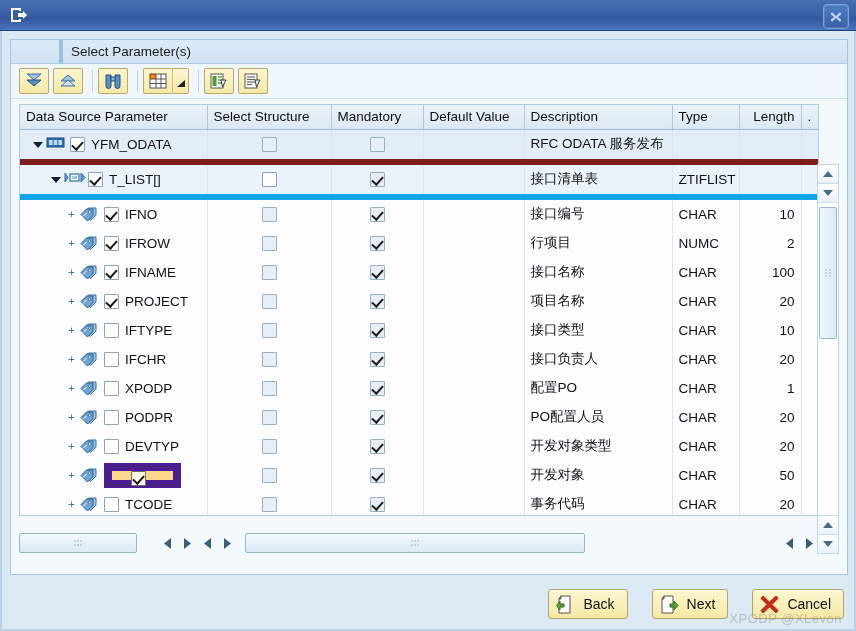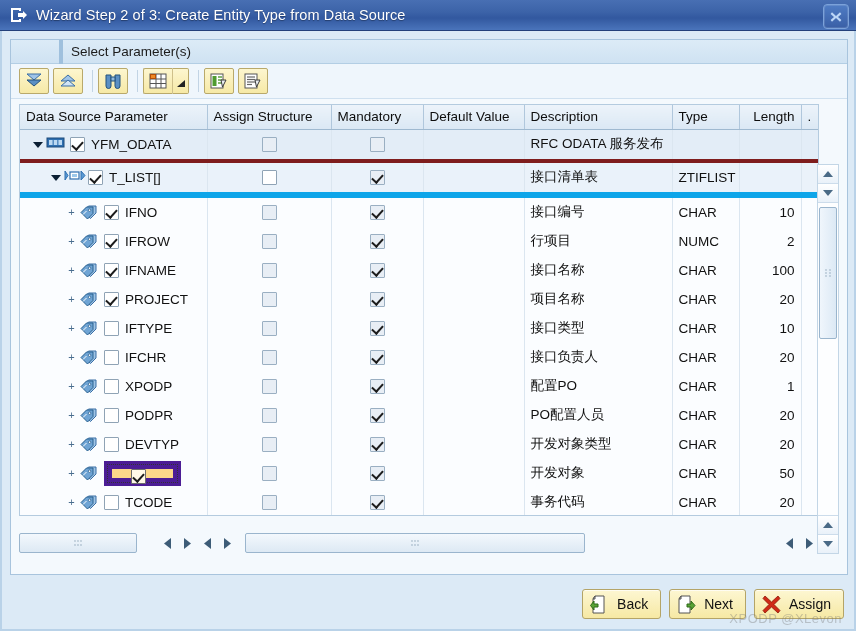--- a/index.html
+++ b/index.html
@@ -190,21 +190,21 @@
   table.tbl th.num { text-align: right; }
   table.tbl td {
     height: 29px;
     border-right: 1px solid #dbe6f0;
     padding: 0 6px;
     box-sizing: border-box;
     white-space: nowrap;
     overflow: hidden;
     vertical-align: middle;
   }
-  tr.lvl0 td { background: #e3edf7; border-bottom: 4px solid #7f1d1d; }
+  tr.lvl0 td { background: #e3edf7; border-bottom: 6px solid #7f1d1d; }
   tr.lvl1 td { background: #eaf2fa; border-bottom: 6px solid #0ea5e9; }
   tr.lvl2 td { background: #fbfdff; border-bottom: none; }
 
   .cellflex { display: flex; align-items: center; height: 29px; }
   .twisty {
     width: 11px; height: 11px;
     flex: 0 0 auto;
     margin-right: 3px;
     position: relative;
   }
@@ -331,21 +331,21 @@
   .btnbar {
     position: absolute;
     right: 10px;
     bottom: 10px;
     display: flex;
     align-items: center;
   }
   .dlg-btn {
     height: 30px;
     min-width: 74px;
-    margin-left: 8px;
+    margin-left: 24px;
     background: linear-gradient(to bottom, #fdf7d2, #f6e9a4);
     border: 1px solid #b4a467;
     border-radius: 3px;
     display: flex;
     align-items: center;
     padding: 0 12px 0 7px;
     cursor: pointer;
     box-sizing: border-box;
     box-shadow: inset 0 1px 0 rgba(255,255,255,.7);
   }
@@ -368,21 +368,20 @@
 
 <div id="app">
 
   <div class="titlebar">
     <div class="title-icon">
       <svg width="18" height="16" viewBox="0 0 18 16">
         <path d="M1 1 H11 V4 H9 V3 H3 V13 H9 V12 H11 V15 H1 Z" fill="#ffffff"></path>
         <path d="M8 6 H13 V4 L17 8 L13 12 V10 H8 Z" fill="#ffffff"></path>
       </svg>
     </div>
-    <div class="title-text">Wizard Step 2 of 3: Create Entity Type from Data Source</div>
     <div class="close-btn">
       <svg width="14" height="14" viewBox="0 0 14 14">
         <path d="M3 2.2 L7 6 L11 2.2 L12.4 4 L9 7 L12.4 10 L11 11.8 L7 8 L3 11.8 L1.6 10 L5 7 L1.6 4 Z" fill="#bcd6f7"></path>
       </svg>
     </div>
   </div>
 
   <div class="body-area">
 
     <div class="groupbox">
@@ -471,21 +470,21 @@
               <col style="width:92px">
               <col style="width:101px">
               <col style="width:148px">
               <col style="width:67px">
               <col style="width:62px">
               <col style="width:17px">
             </colgroup>
             <thead>
               <tr>
                 <th>Data Source Parameter</th>
-                <th>Assign Structure</th>
+                <th>Select Structure</th>
                 <th>Mandatory</th>
                 <th>Default Value</th>
                 <th>Description</th>
                 <th>Type</th>
                 <th class="num">Length</th>
                 <th>.</th>
               </tr>
             </thead>
             <tbody id="tbody">
                 <tr class="lvl0">
@@ -1097,20 +1096,20 @@
           </svg>
         </span>
         <span class="bl">Next</span>
       </div>
       <div class="dlg-btn">
         <span class="bi">
           <svg width="19" height="19" viewBox="0 0 19 19">
             <path d="M3 1 L9.5 7 L16 1 L18 3.5 L12 9.5 L18 15.5 L16 18 L9.5 12 L3 18 L1 15.5 L7 9.5 L1 3.5 Z" fill="#cf2a16" stroke="#8e1808" stroke-width="0.8"></path>
           </svg>
         </span>
-        <span class="bl">Assign</span>
+        <span class="bl">Cancel</span>
       </div>
     </div>
 
     <div class="watermark">XPODP @XLevon</div>
 
   </div>
 </div>
 
 </body></html>

